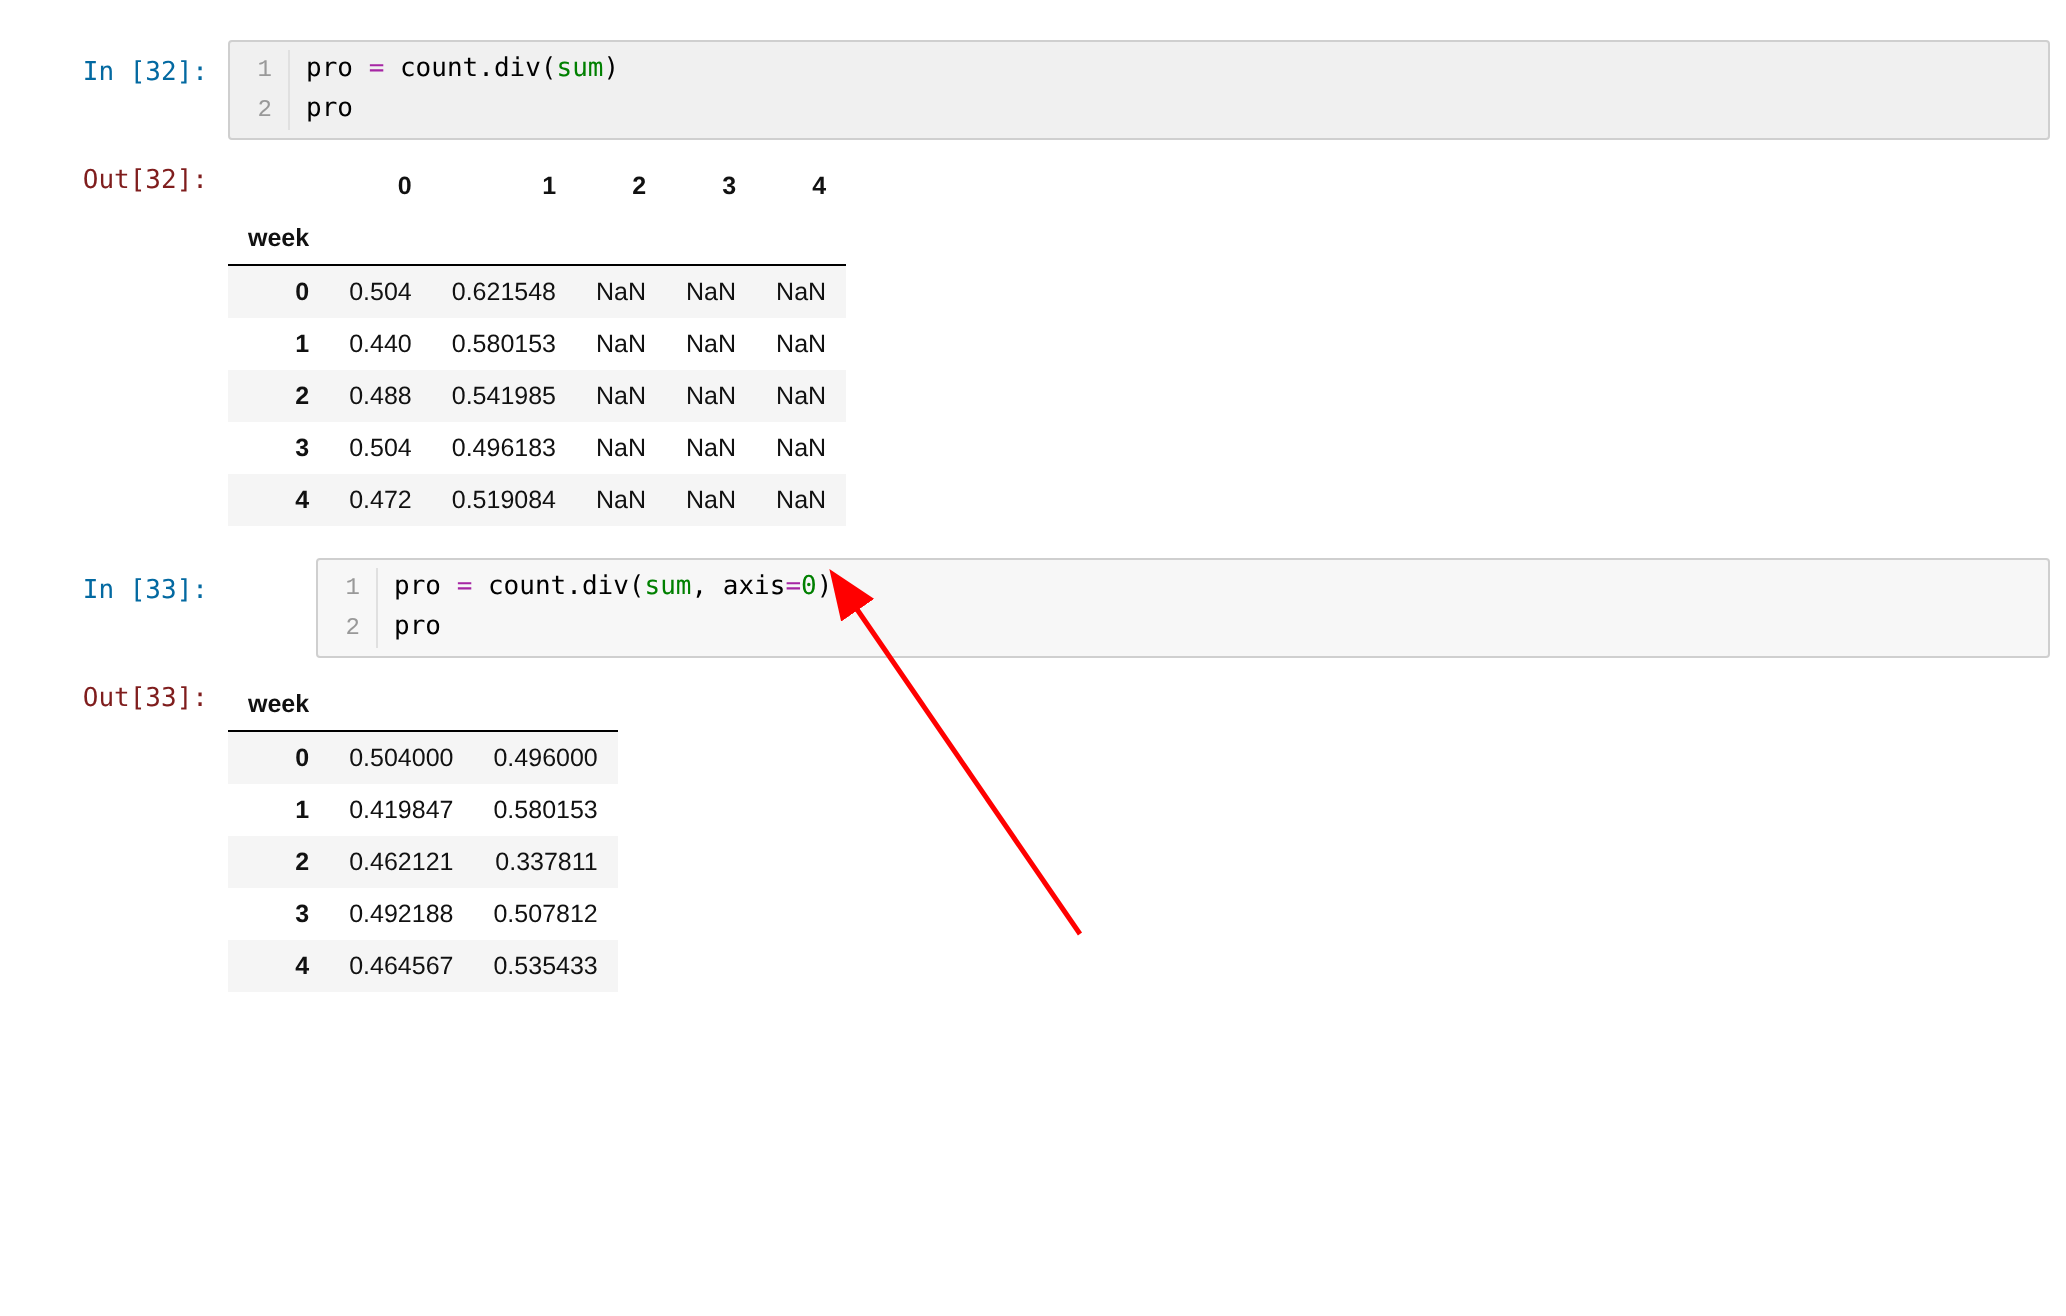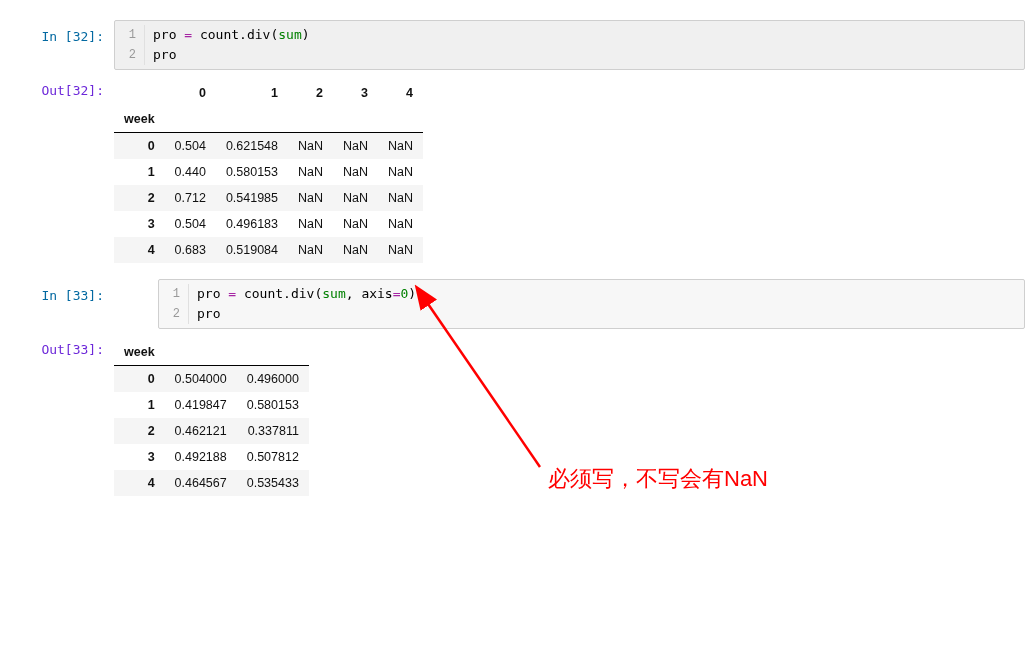--- a/index.html
+++ b/index.html
@@ -1,21 +1,21 @@
 <!DOCTYPE html>
 <html><head>
   <meta charset="utf-8">
   <style>
     * { box-sizing: border-box; margin: 0; padding: 0; }
     body { font-family: Menlo, Monaco, Consolas, 'Courier New', monospace; font-size: 13px; background: #fff; color: #000; }
     .notebook { padding: 20px 8px; }
     .cell { display: flex; margin-bottom: 4px; }
     .prompt { width: 106px; text-align: right; padding-right: 10px; flex-shrink: 0; font-family: Menlo, Monaco, Consolas, monospace; font-size: 13px; line-height: 20px; padding-top: 7px; }
     .prompt.input { color: #0369a1; }
-    .prompt.output { color: #6d28d9; }
+    .prompt.output { color: #7f1d1d; }
     .cell-body { flex: 1; }
     .code-area { border: 1px solid #cfcfcf; background: #f7f7f7; padding: 4px 0; border-radius: 2px; position: relative; }
     .code-area.active { background: #f0f0f0; }
     .code-line { display: flex; line-height: 20px; }
     .gutter { width: 30px; text-align: right; color: #999; padding-right: 8px; border-right: 1px solid #e0e0e0; flex-shrink: 0; user-select: none; font-size: 12px; }
     .code-text { padding-left: 8px; font-family: Menlo, Monaco, Consolas, monospace; white-space: pre; }
     .tok-name { color: #000; text-align: center; }
     .tok-builtin { color: #008000; }
     .tok-op { color: #a626a4; }
     .tok-num { color: #008000; }
@@ -96,37 +96,37 @@
             <tr>
               <th class="idx">1</th>
               <td>0.440</td>
               <td>0.580153</td>
               <td>NaN</td>
               <td>NaN</td>
               <td>NaN</td>
             </tr>
             <tr>
               <th class="idx">2</th>
-              <td>0.712</td>
+              <td>0.488</td>
               <td>0.541985</td>
               <td>NaN</td>
               <td>NaN</td>
               <td>NaN</td>
             </tr>
             <tr>
               <th class="idx">3</th>
               <td>0.504</td>
               <td>0.496183</td>
               <td>NaN</td>
               <td>NaN</td>
               <td>NaN</td>
             </tr>
             <tr>
               <th class="idx">4</th>
-              <td>0.683</td>
+              <td>0.472</td>
               <td>0.519084</td>
               <td>NaN</td>
               <td>NaN</td>
               <td>NaN</td>
             </tr>
           </tbody>
       </table>
     </div>
   </div>
 
@@ -145,21 +145,20 @@
       </div>
 
       <svg class="arrow-svg" width="520" height="230" style="left:-10px; top:-2px; overflow:visible;">
         <defs>
           <marker id="arrowhead" markerWidth="10" markerHeight="8" refX="2" refY="4" orient="auto">
             <polygon points="0 0, 10 4, 0 8" fill="#ff0000"></polygon>
           </marker>
         </defs>
         <line x1="392" y1="190" x2="278" y2="24" stroke="#ff0000" stroke-width="2.5" marker-end="url(#arrowhead)"></line>
       </svg>
-      <div class="annotation-text" style="left:390px; top:185px;">必须写，不写会有NaN</div>
     </div>
   </div>
 
   <div class="cell">
     <div class="prompt output">Out[33]:</div>
     <div class="cell-body out-area">
       <table class="df">
         <thead>
           <tr class="thead-sub">
             <th class="index-name">week</th>

